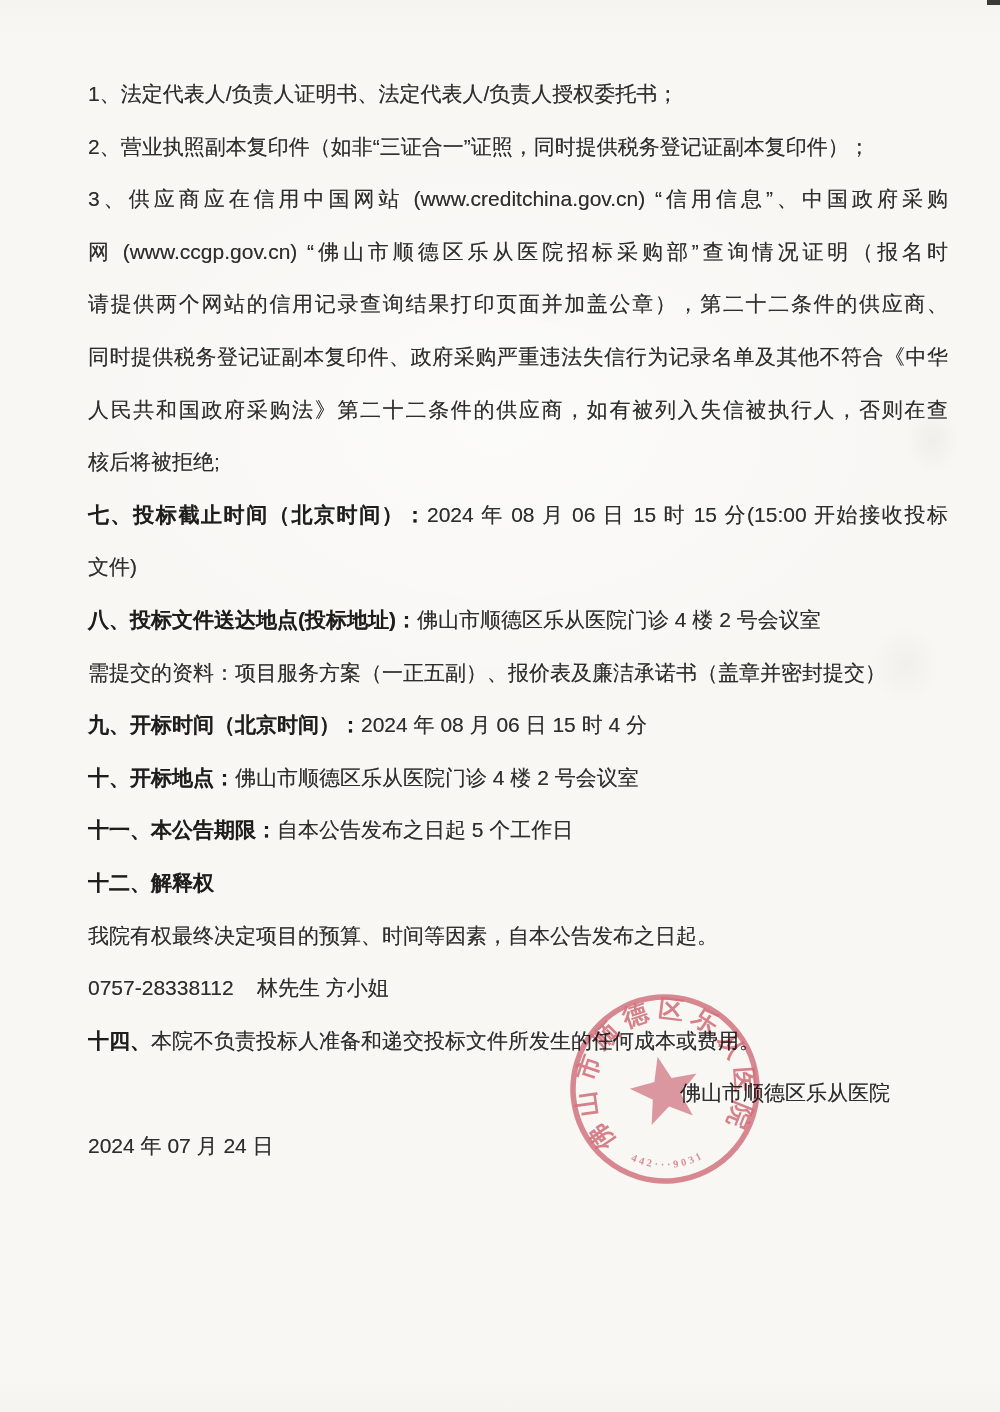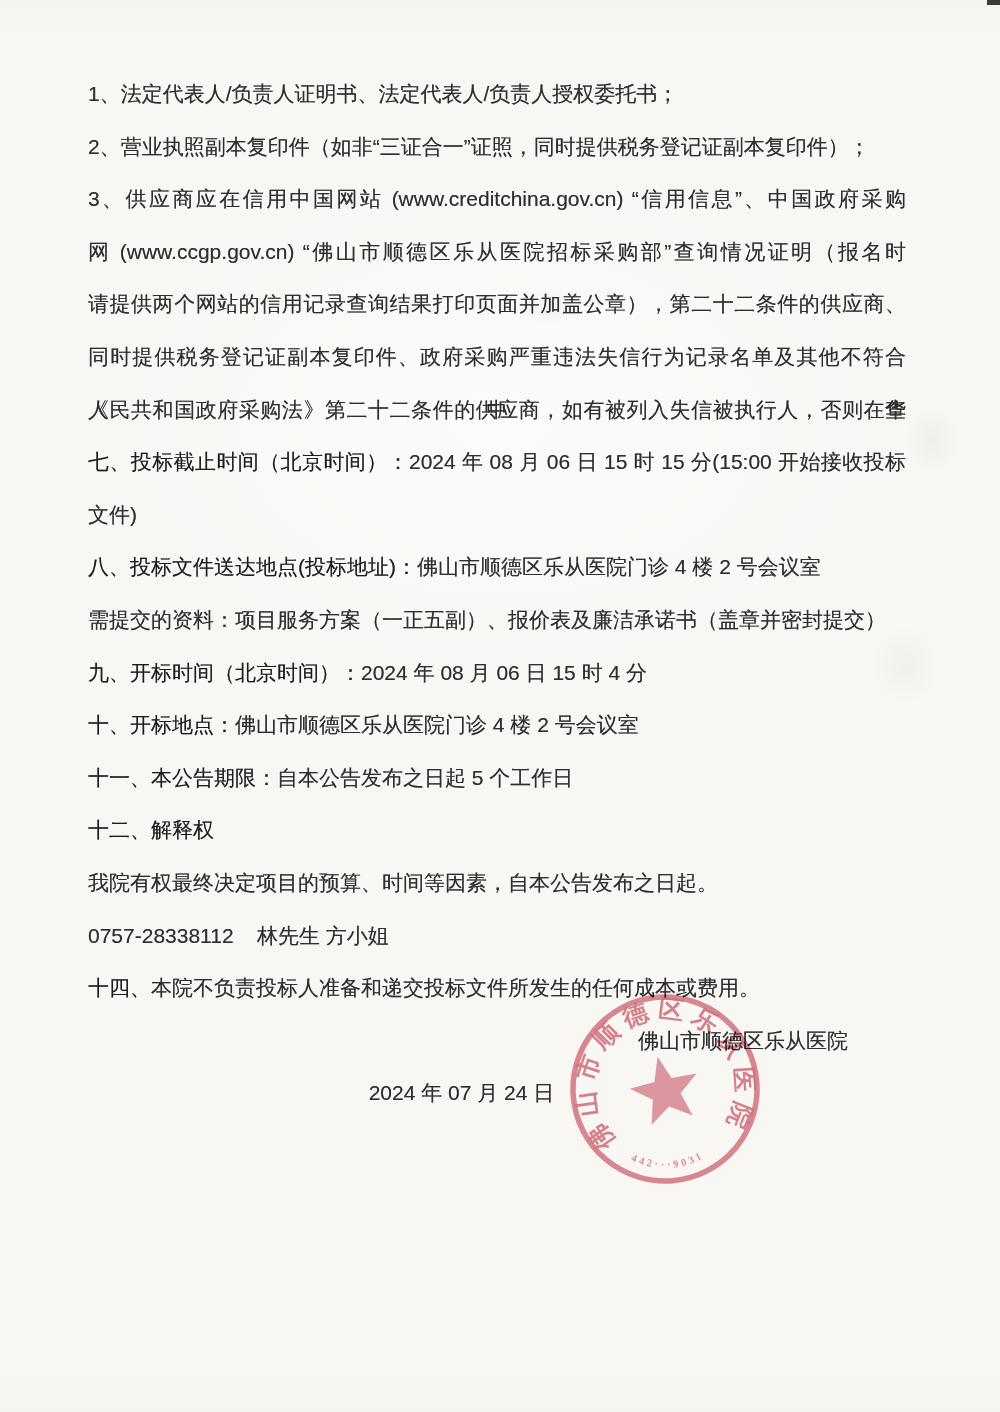--- a/index.html
+++ b/index.html
@@ -33,46 +33,46 @@
     width: 13px;
     height: 5px;
     background: #3a3a3a;
   }
   .doc {
     position: absolute;
     top: 68px;
     left: 0;
     right: 0;
     padding-left: 88px;
-    padding-right: 94px;
+    padding-right: 52px;
     color: #2e2e2e;
     font-size: 21px;
     text-shadow: 0 0 0.5px rgba(46,46,46,0.55);
   }
   .line {
     height: 52.6px;
     line-height: 52.6px;
     white-space: nowrap;
   }
   .line.j {
     text-align: justify;
     text-align-last: justify;
     text-justify: inter-character;
     white-space: normal;
   }
   .line .b {
-    font-weight: 400;
+    font-weight: 700;
     color: #1d1d1d;
   }
   .line.sig {
     text-align: right;
     padding-right: 58px;
   }
   .line.date {
-    text-align: center;
+    text-align: left;
     padding-right: 71px;
   }
   .stamp {
     position: absolute;
     left: 565px;
     top: 989px;
     width: 200px;
     height: 200px;
     mix-blend-mode: multiply;
     opacity: 0.82;
@@ -94,20 +94,21 @@
   <div class="corner-mark"></div>
 
   <div class="doc">
       <div class="line"><span>1、法定代表人/负责人证明书、法定代表人/负责人授权委托书；</span></div>
       <div class="line"><span>2、营业执照副本复印件（如非“三证合一”证照，同时提供税务登记证副本复印件）；</span></div>
       <div class="line j"><span>3、供应商应在信用中国网站 (www.creditchina.gov.cn) “信用信息”、中国政府采购</span></div>
       <div class="line j"><span>网 (www.ccgp.gov.cn) “佛山市顺德区乐从医院招标采购部”查询情况证明（报名时</span></div>
       <div class="line j"><span>请提供两个网站的信用记录查询结果打印页面并加盖公章），第二十二条件的供应商、</span></div>
       <div class="line j"><span>同时提供税务登记证副本复印件、政府采购严重违法失信行为记录名单及其他不符合《中华</span></div>
       <div class="line j"><span>人民共和国政府采购法》第二十二条件的供应商，如有被列入失信被执行人，否则在查</span></div>
+      <div class="line"><span>核后将被拒绝;</span></div>
       <div class="line j"><span class="b">七、投标截止时间（北京时间）：</span><span>2024 年 08 月 06 日 15 时 15 分(15:00 开始接收投标</span></div>
       <div class="line"><span>文件)</span></div>
       <div class="line"><span class="b">八、投标文件送达地点(投标地址)：</span><span>佛山市顺德区乐从医院门诊 4 楼 2 号会议室</span></div>
       <div class="line"><span>需提交的资料：项目服务方案（一正五副）、报价表及廉洁承诺书（盖章并密封提交）</span></div>
       <div class="line"><span class="b">九、开标时间（北京时间）：</span><span>2024 年 08 月 06 日 15 时 4 分</span></div>
       <div class="line"><span class="b">十、开标地点：</span><span>佛山市顺德区乐从医院门诊 4 楼 2 号会议室</span></div>
       <div class="line"><span class="b">十一、本公告期限：</span><span>自本公告发布之日起 5 个工作日</span></div>
       <div class="line"><span class="b">十二、解释权</span></div>
       <div class="line"><span>我院有权最终决定项目的预算、时间等因素，自本公告发布之日起。</span></div>
       <div class="line"><span>0757-28338112&nbsp;&nbsp;&nbsp;&nbsp;林先生 方小姐</span></div>

